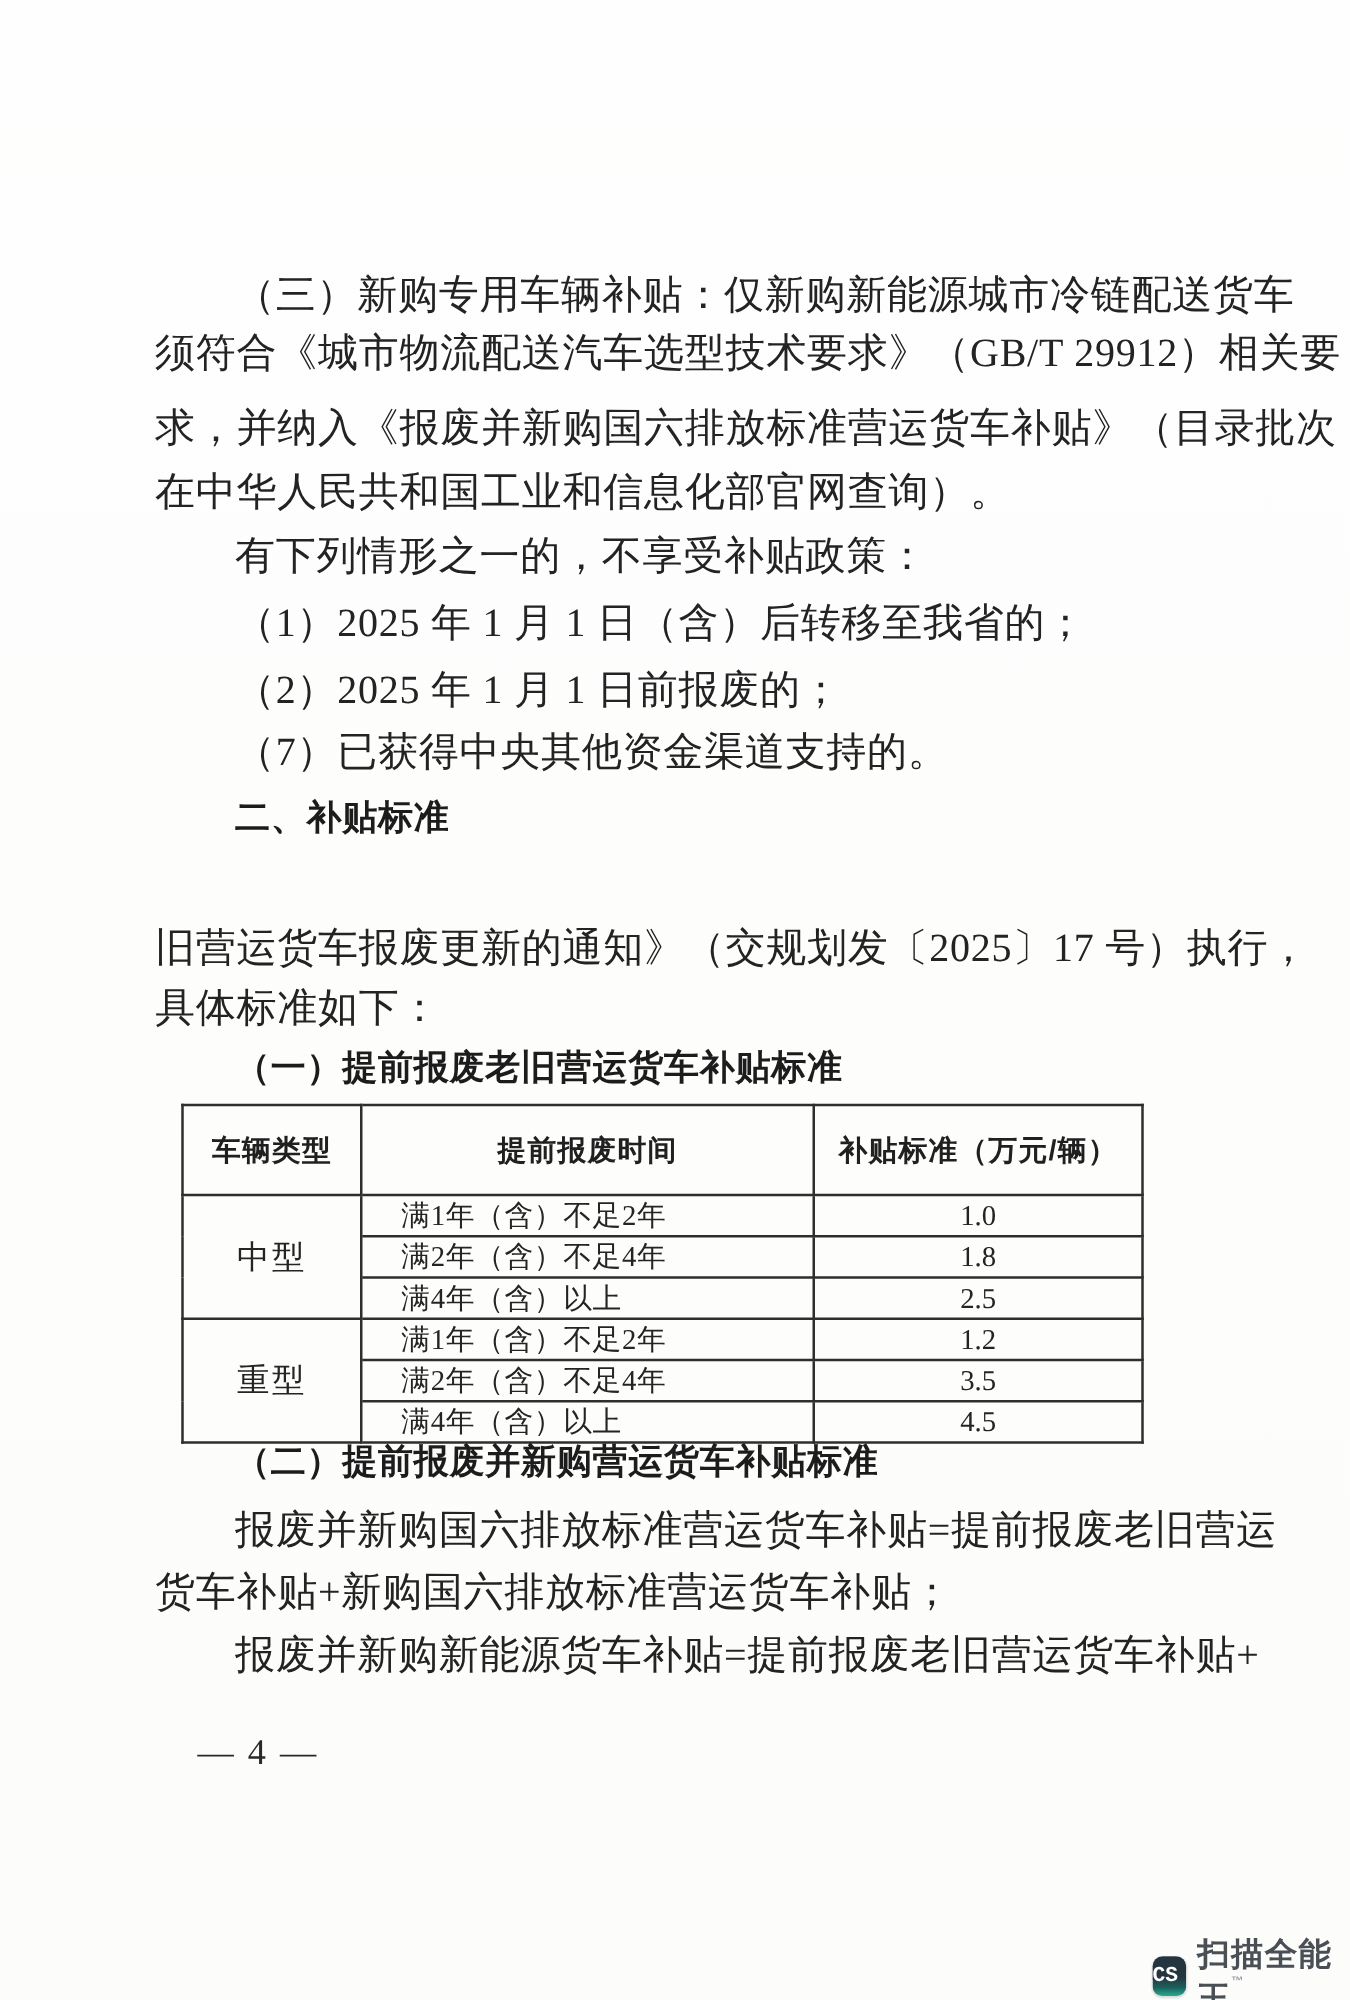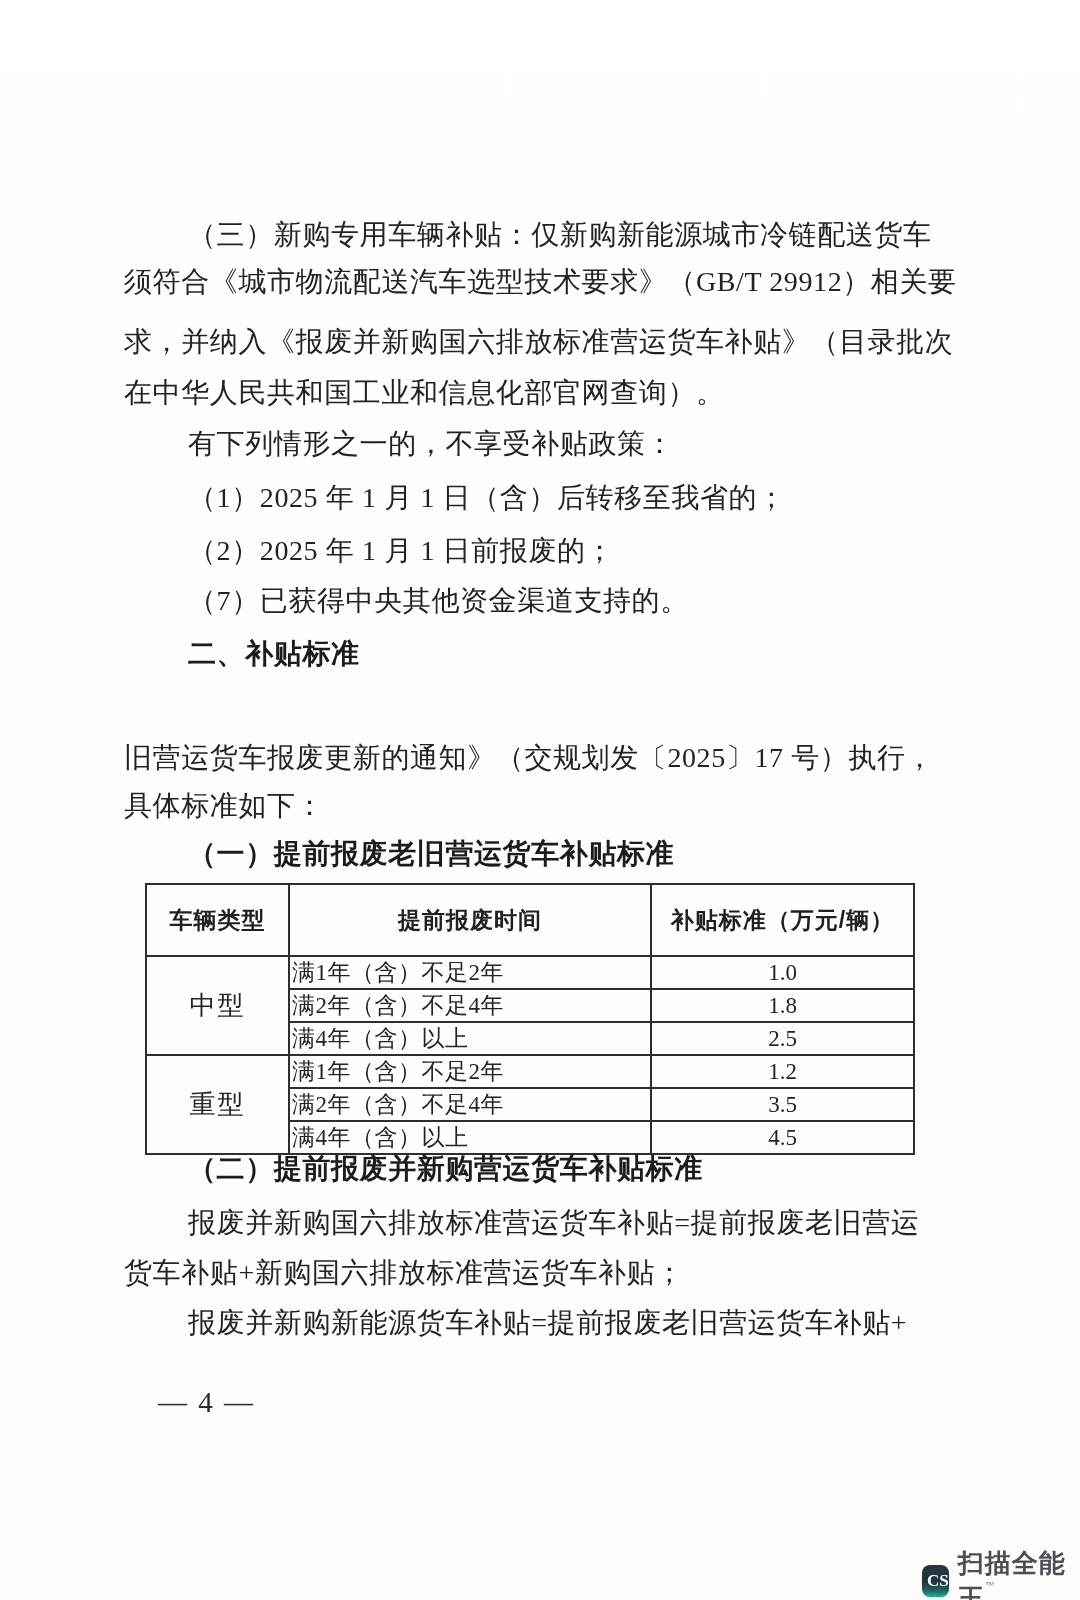--- a/index.html
+++ b/index.html
@@ -14,21 +14,21 @@
     background: linear-gradient(180deg, #fefefe 0%, #fdfdfc 60%, #fcfcfb 100%);
     overflow: hidden;
   }
   
   .doc-line {
     position: absolute;
     left: 124px;
     width: 810px;
     height: 44px;
     line-height: 44px;
-    font-size: 28px;
+    font-size: 32px;
     letter-spacing: 0.6px;
     color: #232323;
     white-space: nowrap;
     font-family: "Liberation Serif", serif;
   }
   .indent { padding-left: 64px; }
   .heading {
     font-family: "Liberation Sans", sans-serif;
     font-weight: 700;
     font-size: 28px;
@@ -54,21 +54,21 @@
     height: 70px;
     font-family: "Liberation Sans", sans-serif;
     font-weight: 600;
     font-size: 23px;
     letter-spacing: 1px;
     color: #202020;
     border-radius: 28px;
   }
   .subsidy-table td.time-cell {
     text-align: left;
-    padding-left: 2px;
+    padding-left: 31px;
     font-size: 23px;
     letter-spacing: 0.5px;
     height: 28px;
   }
   .subsidy-table td.type-cell {
     font-family: "Liberation Sans", sans-serif;
     font-weight: 500;
     font-size: 26px;
     letter-spacing: 2px;
     text-align: center;
@@ -94,24 +94,24 @@
     align-items: center;
     gap: 3px;
   }
   .wm-row { display: flex; align-items: center; gap: 9px; }
   .wm-icon {
     width: 32px; height: 32px;
     border-radius: 8px;
     background: linear-gradient(165deg, #243540 48%, #20515000 0),
                 linear-gradient(180deg, #243540 52%, #1d5f5c 78%, #27ad92 100%);
     color: #ffffff;
-    font-family: Liberation Serif, serif;
+    font-family: Liberation Mono, monospace;
     font-weight: 700;
     font-size: 17px;
-    display: flex; align-items: center; justify-content: flex-end;
+    display: flex; align-items: center; justify-content: flex-start;
     box-shadow: 0 1px 2px rgba(0,0,0,0.15);
   }
   .wm-name {
     font-family: "Liberation Sans", sans-serif;
     font-weight: 600;
     font-size: 26px;
     letter-spacing: 1px;
     color: #4a4f55;
     position: relative;
   }

